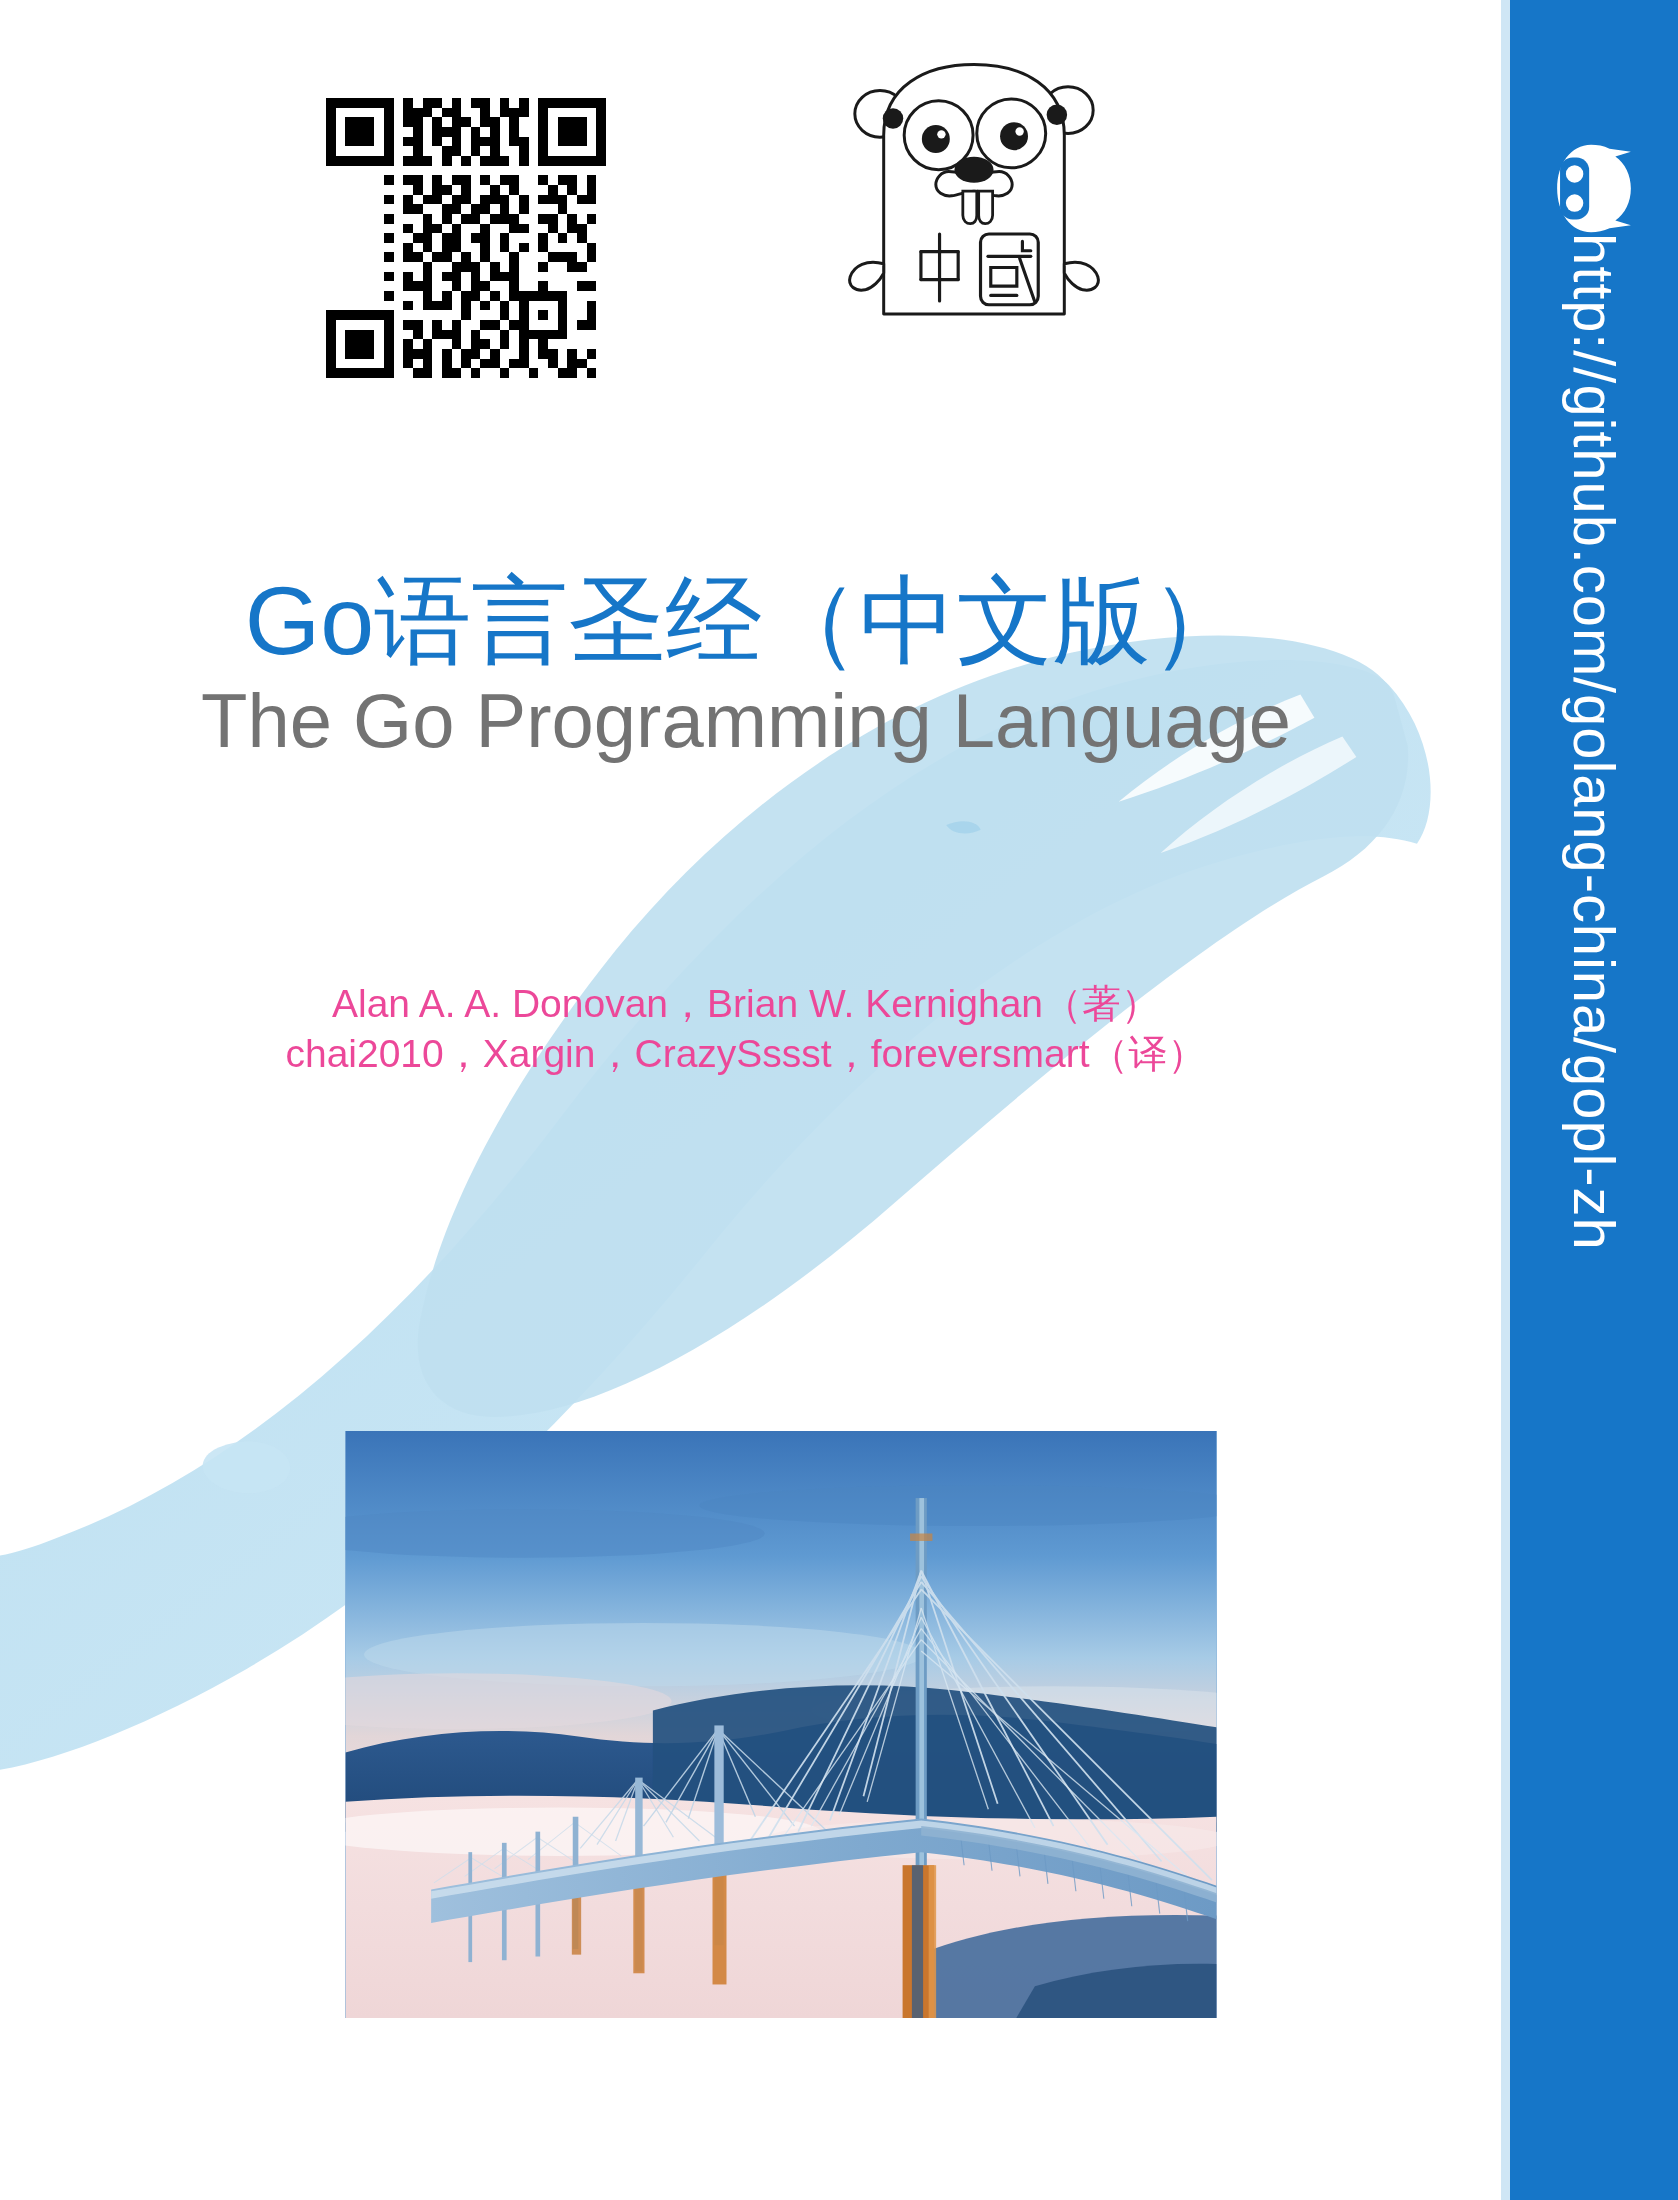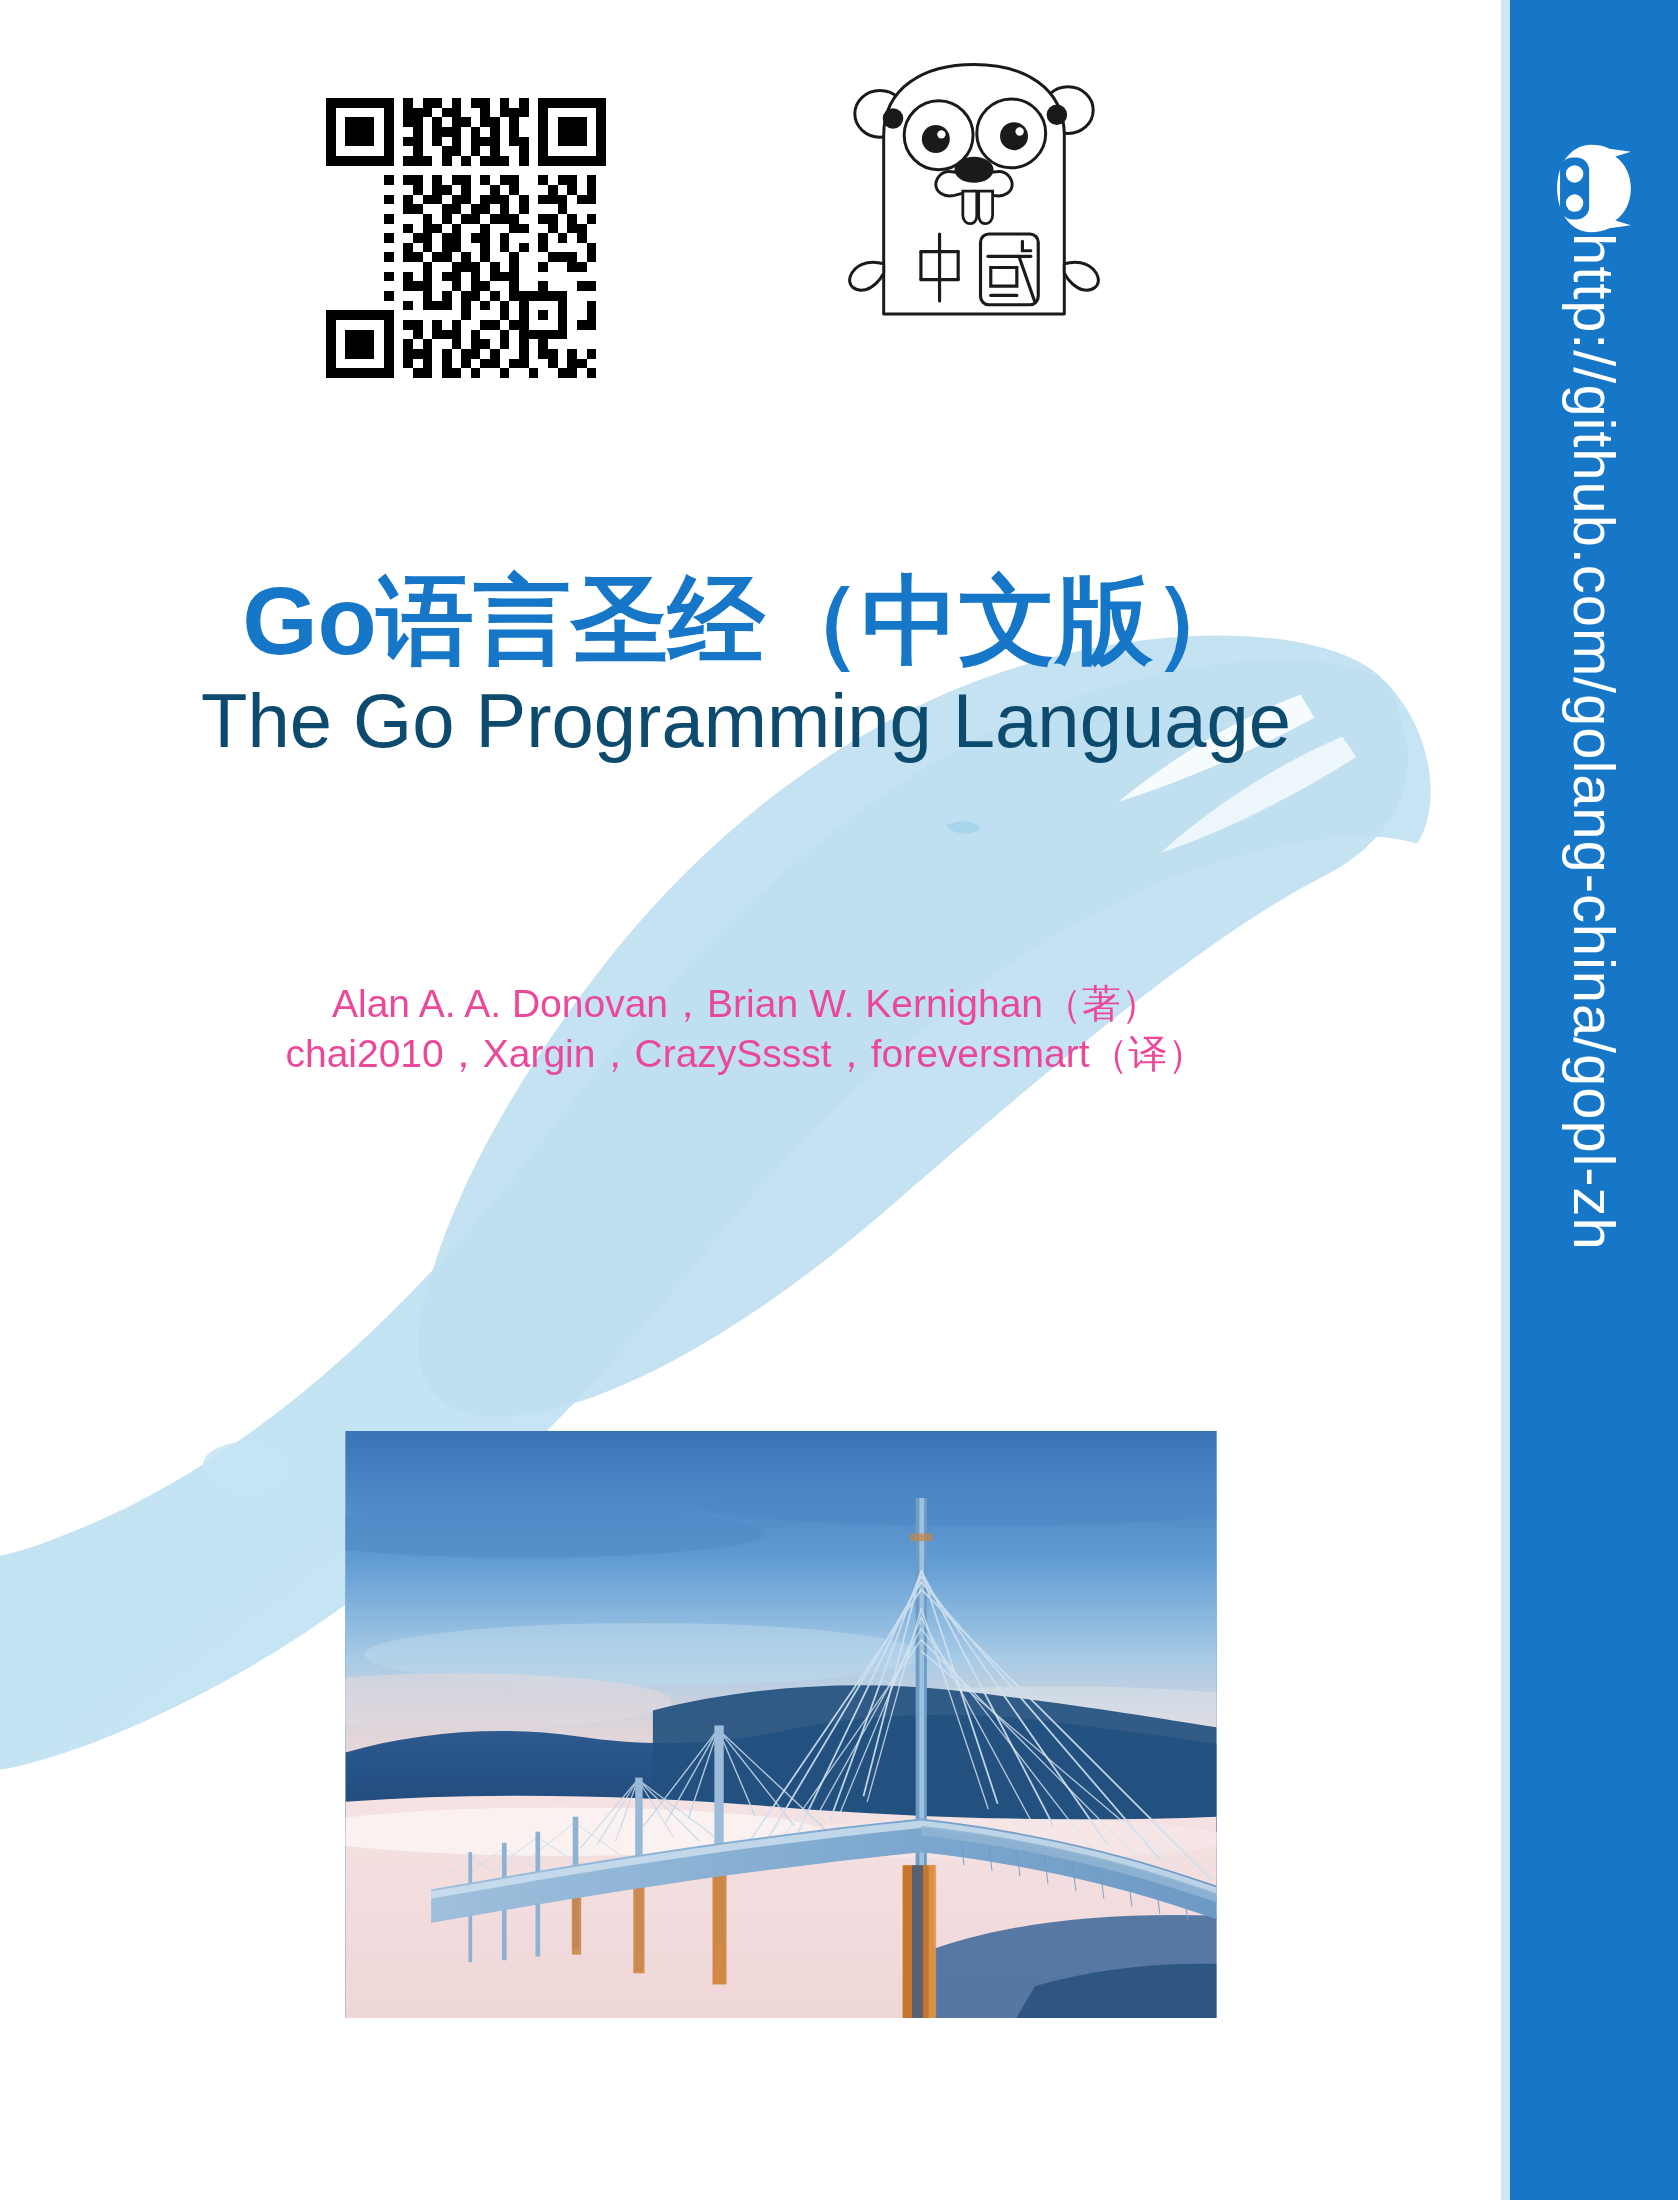--- a/index.html
+++ b/index.html
@@ -51,31 +51,31 @@
   
   .title-block {
     position: absolute;
     left: 0;
     top: 569px;
     width: 1492px;
     text-align: center;
   }
   .title-cn {
     font-size: 97px;
-    font-weight: bold;
+    font-weight: normal;
     color: #1676c8;
     letter-spacing: 0px;
     line-height: 1.08;
     white-space: nowrap;
     margin: 0;
   }
   .title-en {
     font-size: 76px;
     font-weight: normal;
-    color: #0c4a6e;
+    color: #737373;
     line-height: 1.15;
     white-space: nowrap;
     margin: 3.7px 0 0 0;
   }
 
   
   .authors {
     position: absolute;
     left: 0;
     top: 979px;

